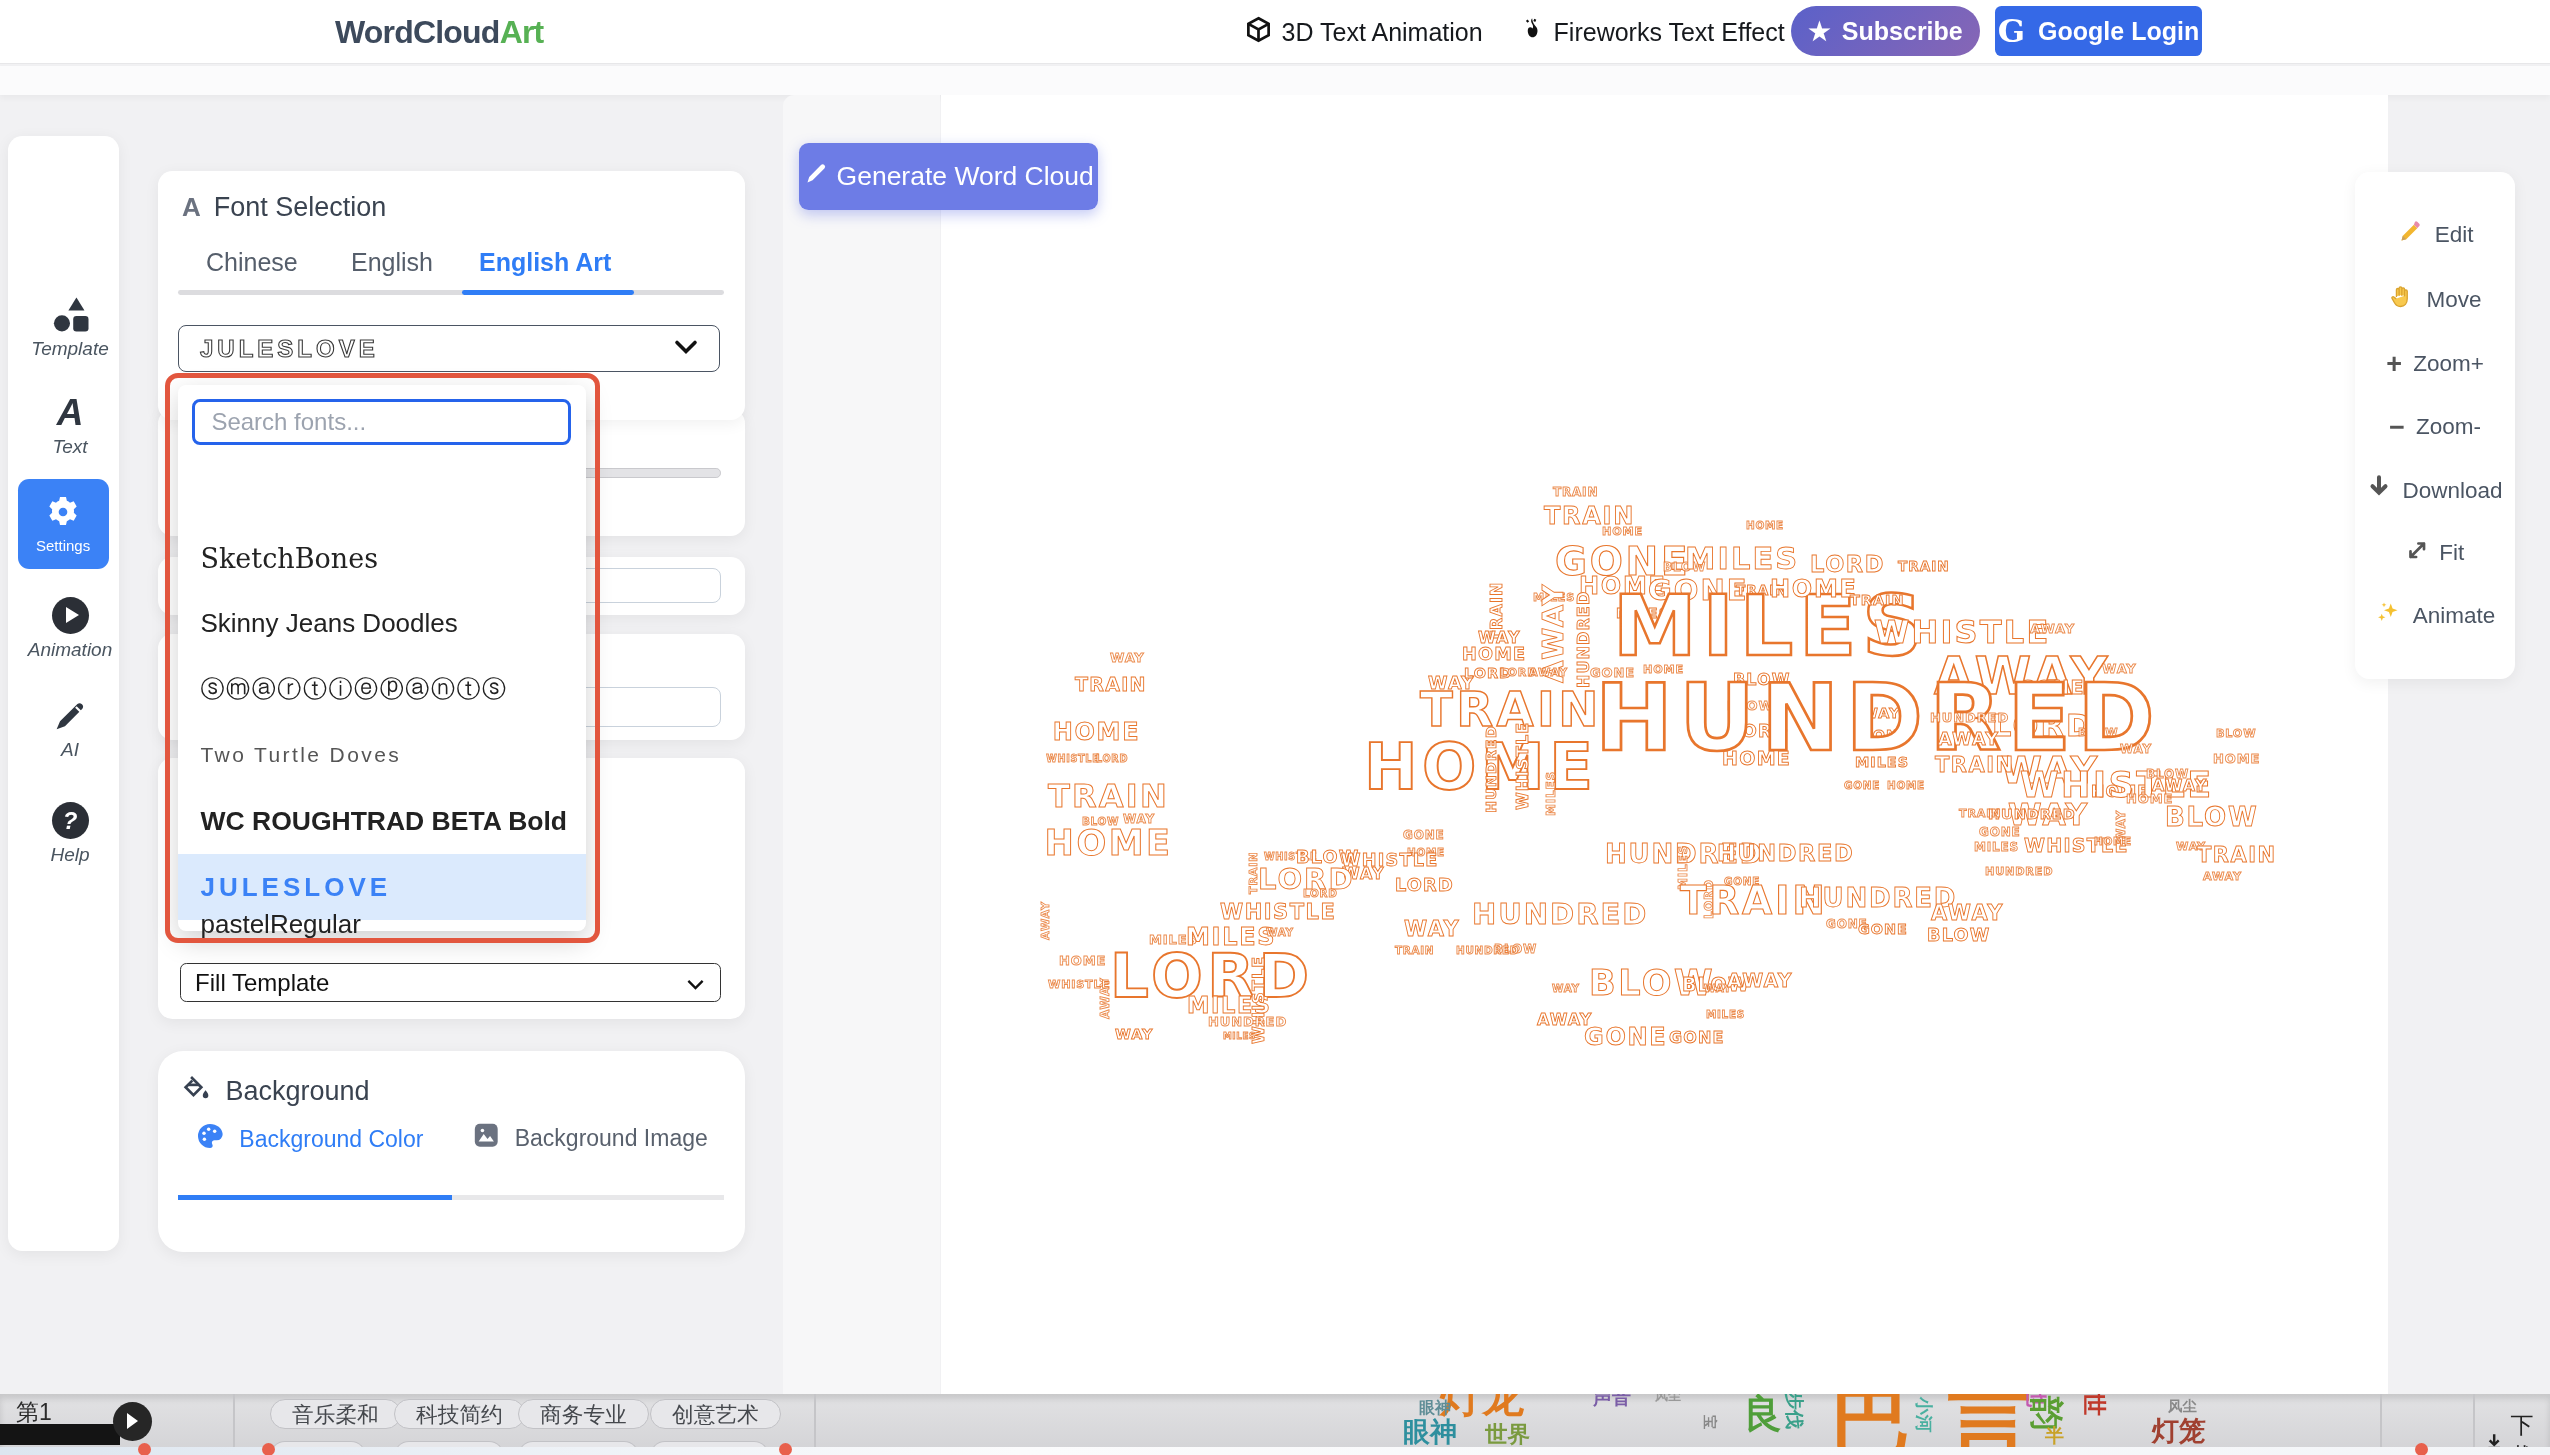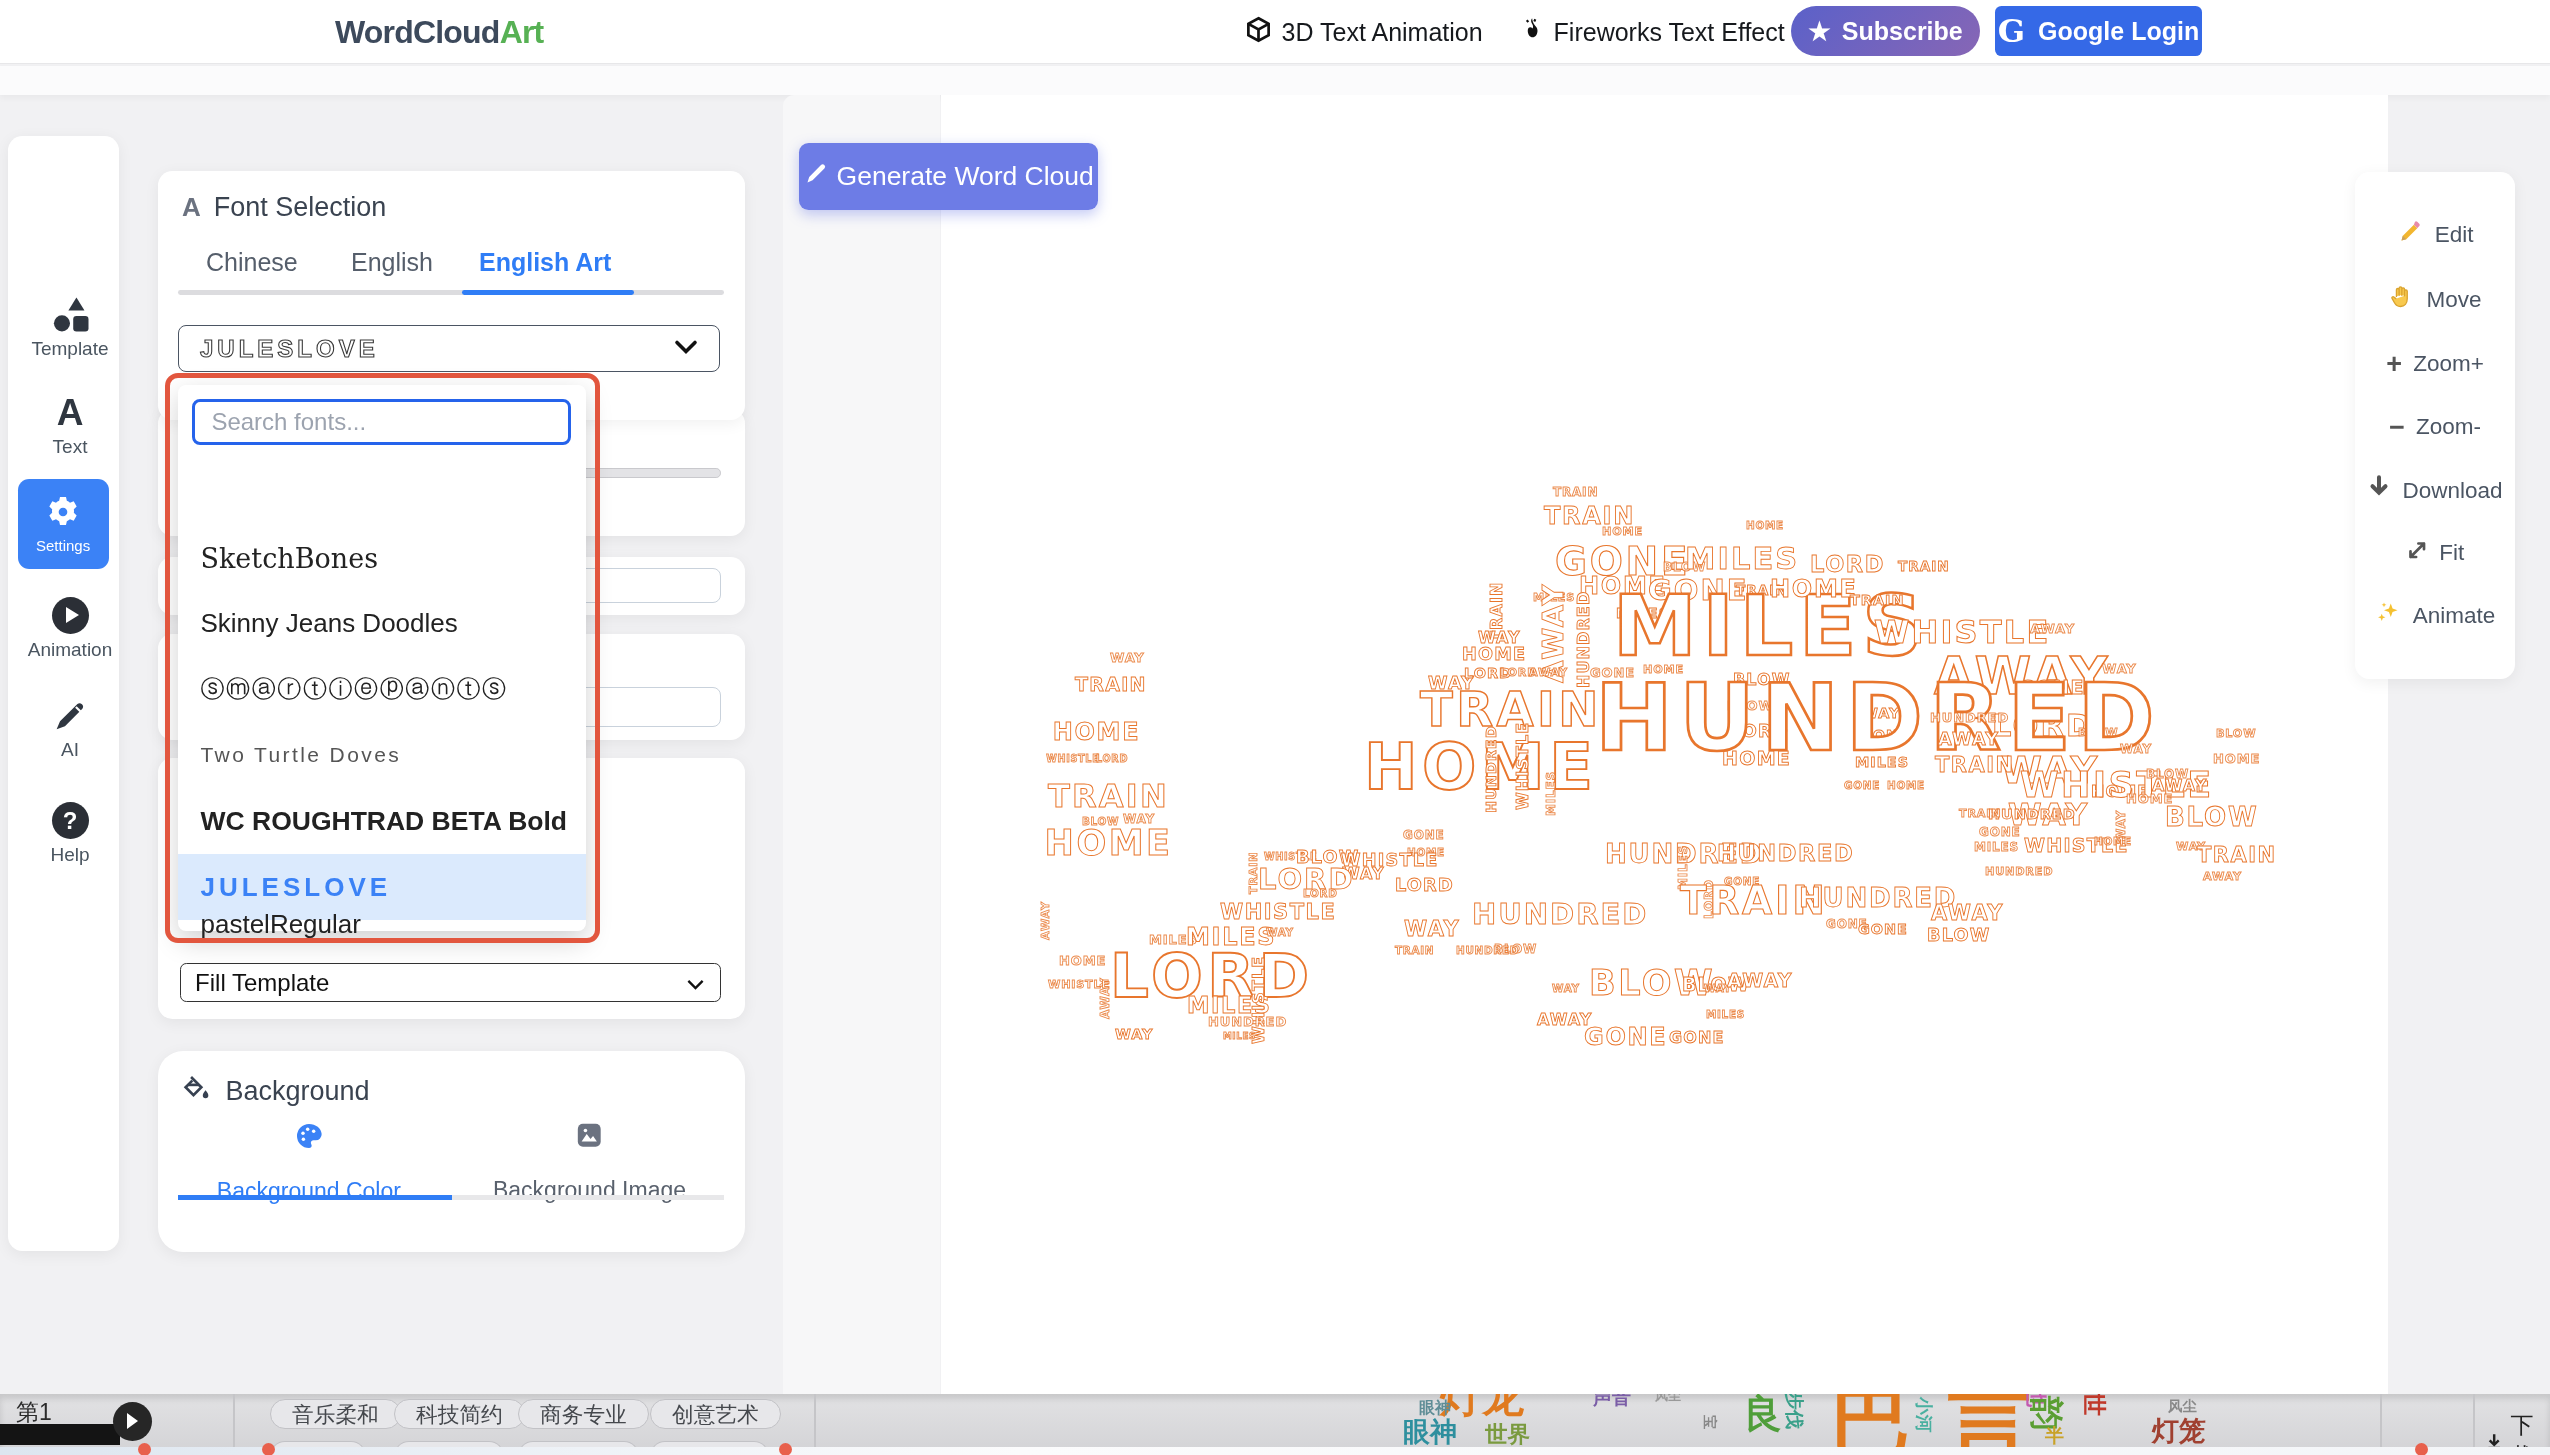--- a/index.html
+++ b/index.html
@@ -22,21 +22,21 @@
             display:flex; align-items:center; justify-content:center; gap:13px; cursor:pointer; }
   #google-btn .gico { font-size:32px; font-weight:bold; font-family:"DejaVu Serif",serif; }
   #subheader { position:absolute; left:0; top:66px; width:2550px; height:29px; background:#fbfbfc;
                box-shadow:0 3.2px 6.4px rgba(0,0,0,.04); }
 
   
   .card { position:absolute; background:#fff; border-radius:14.4px; box-shadow:0 3.2px 14.4px rgba(0,0,0,.06); }
 
   
   #sidebar { left:8px; top:136px; width:111px; height:1115px; z-index:10; }
-  .side-item { position:absolute; left:0; width:124px; text-align:center; cursor:pointer; }
+  .side-item { position:absolute; left:0; width:124px; text-align:center; cursor:pointer;font-style:italic; }
   .side-item .lab { font-size:19px; color:#4a5560; margin-top:4.8px; }
   .side-item svg, .side-item .big-a { display:block; margin:0 auto; }
   .big-a { font-size:37px; font-weight:bold; color:#2f3640; line-height:37px; }
   #side-settings { position:absolute; left:9.6px; top:343px; width:91px; height:90px; background:#3b82f6;
                    border-radius:11.2px; text-align:center; cursor:pointer; }
   #side-settings .lab { color:#fff; font-size:15px; margin-top:1.6px; }
   .circ-icon { width:37px; height:37px; border-radius:50%; background:#2b2f36; margin:0 auto; position:relative; }
   .circ-icon .q { color:#fff; font-size:24px; font-weight:bold; line-height:37px; }
   .tri { position:absolute; left:14.4px; top:10.4px; width:0; height:0;
          border-left:13px solid #fff; border-top:8px solid transparent; border-bottom:8px solid transparent; }
@@ -63,22 +63,22 @@
 
   .slider-track { position:absolute; left:21.7px; top:59px; width:541px; height:9.6px; background:#e3e3e6;
                   border:0.8px solid #c9c9cd; border-radius:4.8px; cursor:pointer; }
   .ghost-input { position:absolute; left:21.7px; width:541px; border:1.6px solid #c9d2dc; border-radius:8px; background:#fff; }
 
   #fill-select { position:absolute; left:21.7px; top:205px; width:541px; height:39px; border:1.6px solid #333;
                  border-radius:6.4px; background:#fff; display:flex; align-items:center; justify-content:space-between;
                  padding:0 14.4px; font-size:24px; color:#111; cursor:pointer; }
 
   #bg-title { position:absolute; left:24px; top:22.5px; display:flex; gap:14.4px; align-items:center; font-size:27px; color:#3a4350; }
-  .bg-tab { position:absolute; top:69px; width:273px; display:flex; gap:20px; align-items:center; justify-content:center;
-            font-size:23px; line-height:27px; cursor:pointer; text-align:center;flex-direction:column; }
+  .bg-tab { position:absolute; top:69px; width:273px; display:flex; gap:13px; align-items:center; justify-content:center;
+            font-size:23px; line-height:27px; cursor:pointer; text-align:center; }
   #bg-tab-color { left:14.4px; color:#2f7df6; }
   #bg-tab-image { left:295px; color:#59616d; }
   #bg-track { position:absolute; left:20px; top:144px; width:546px; height:4.8px; background:#e8e8ea; }
   #bg-active { position:absolute; left:20px; top:144px; width:274px; height:4.8px; background:#2f7df6; }
 
   
   #dropdown { position:absolute; left:178px; top:385px; width:408px; height:546px; background:#fff;
               border-radius:8px; box-shadow:0 9.6px 27px rgba(0,0,0,.18); z-index:5; }
   #font-search { position:absolute; left:14.4px; top:13.6px; width:379px; height:46px; border:3.2px solid #2563eb;
                  border-radius:8px; font-size:24px; color:#374151; padding:0 16px; outline:none;

